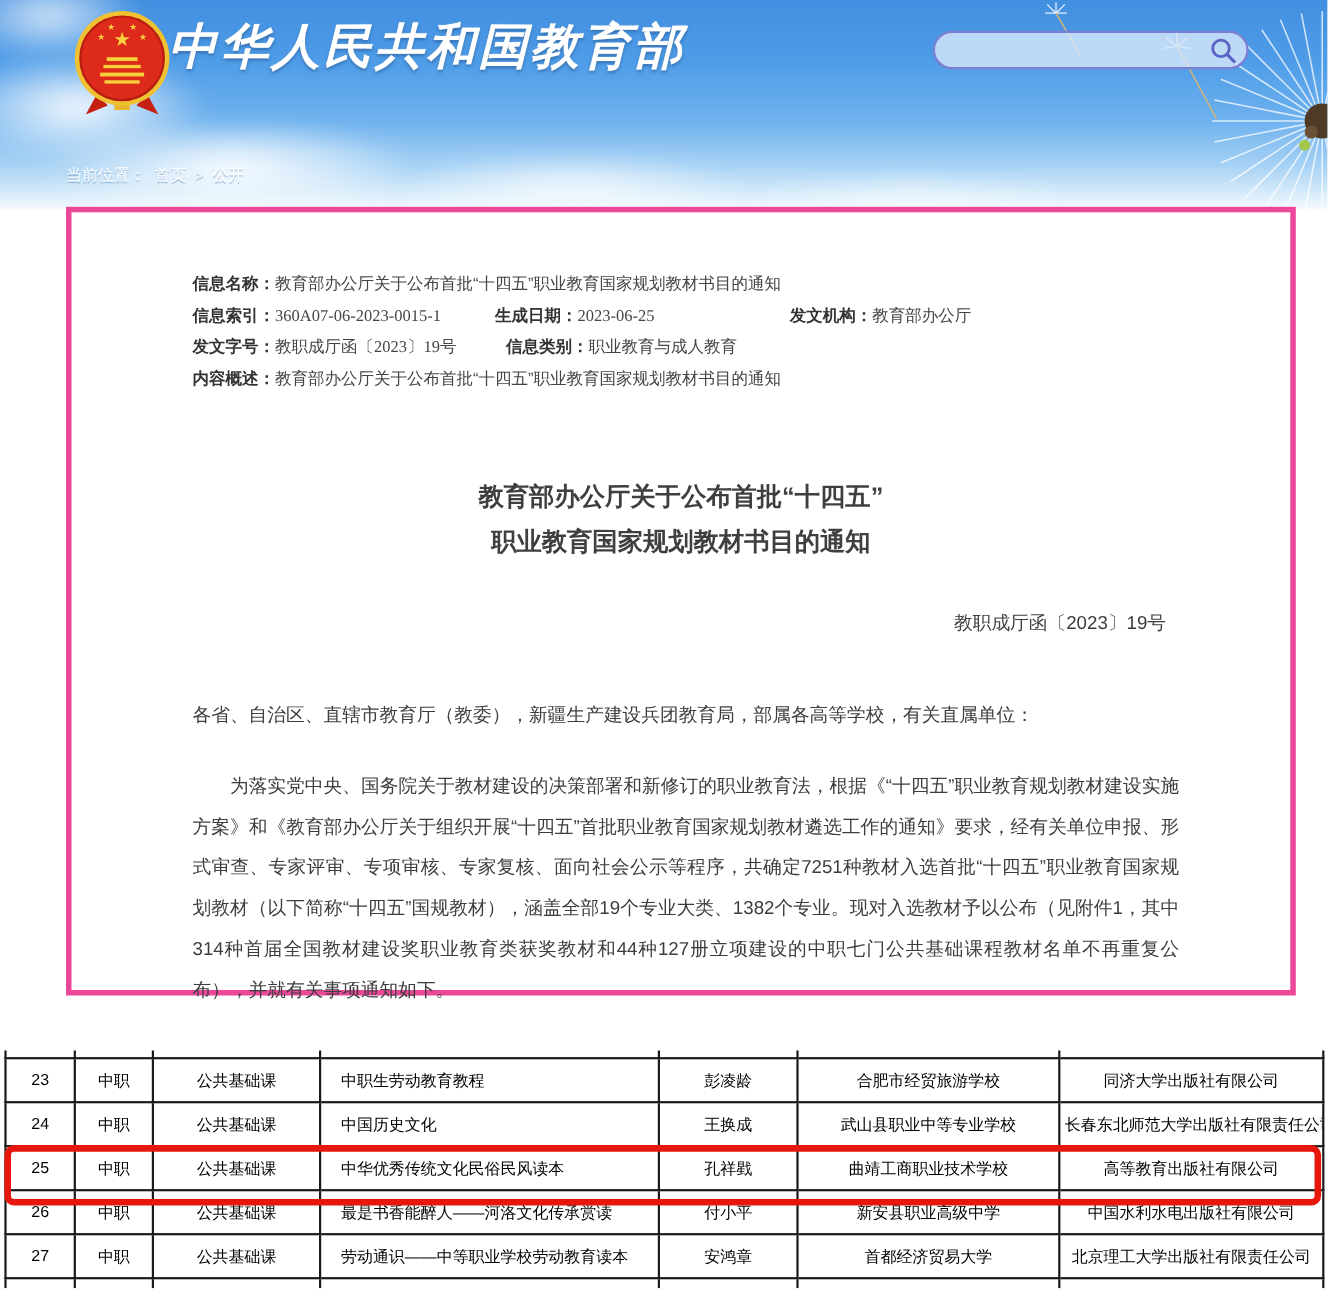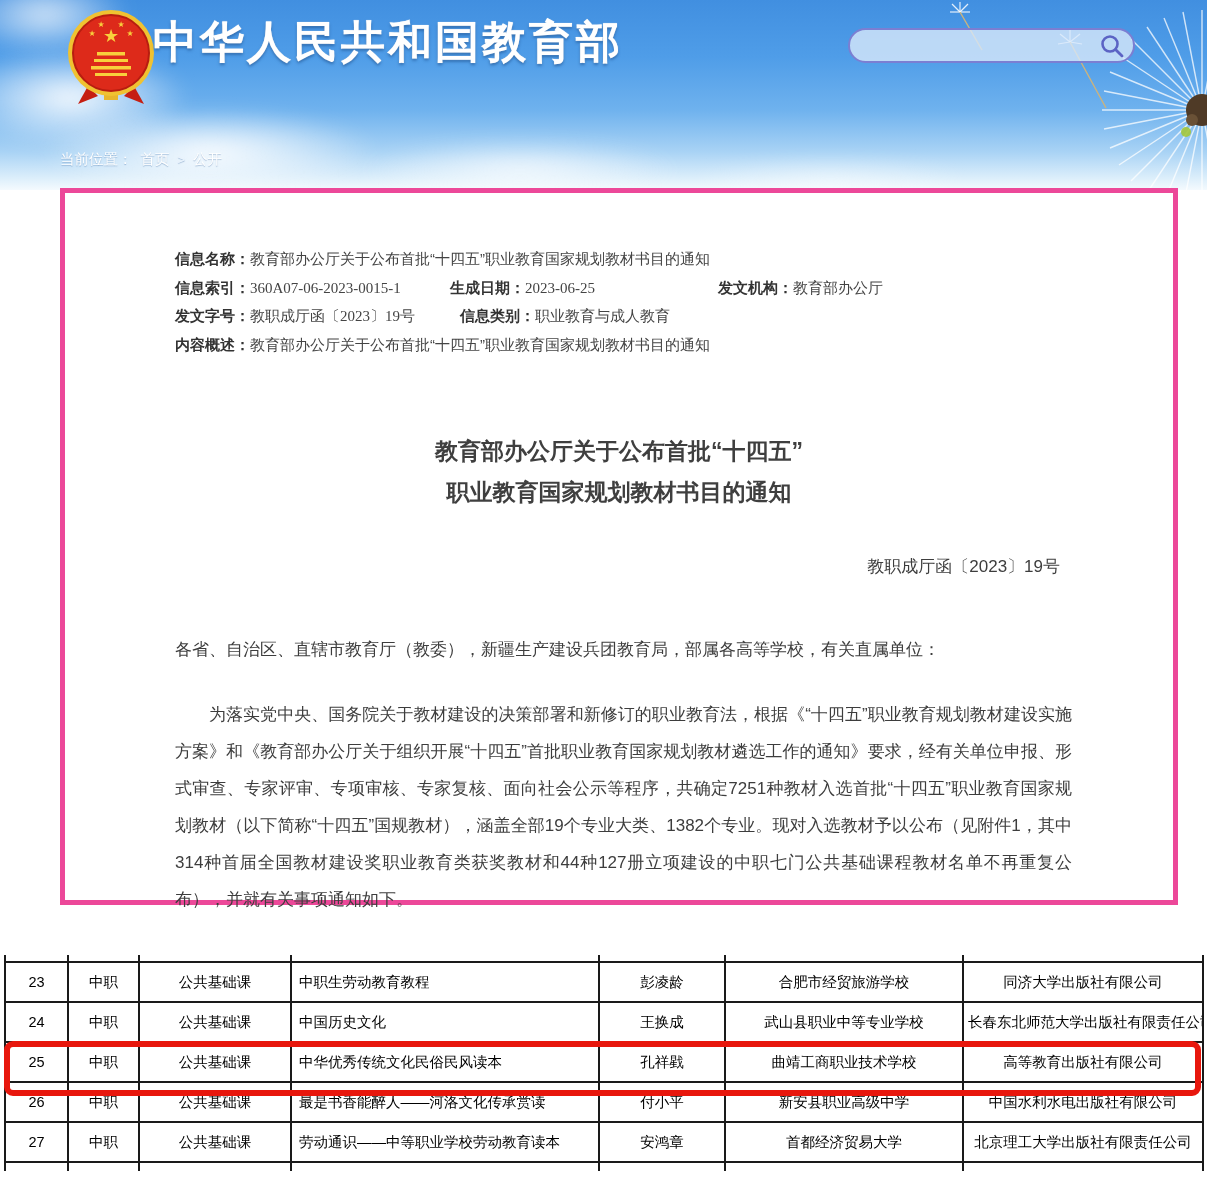--- a/index.html
+++ b/index.html
@@ -18,21 +18,21 @@
   .cloud.c5{left:690px;top:158px;width:280px;height:46px;opacity:.5;}
 
   .dandelion{position:absolute;left:1030px;top:-12px;}
   .seed{position:absolute;}
   .seed.s1{left:930px;top:2px;}
   .seed.s2{left:1048px;top:30px;}
 
   .emblem{position:absolute;left:64px;top:8px;}
   .banner-title{position:absolute;left:153px;top:13px;color:#ffffff;font-weight:bold;
                 font-size:44px;letter-spacing:3px;white-space:nowrap;
-                text-shadow:0 2px 3px rgba(21,70,130,.55),0 0 1px #ffffff;}
+                text-shadow:0 2px 3px rgba(21,70,130,.55),0 0 1px #ffffff;font-style:italic;}
   .banner-sub{position:absolute;left:155px;top:70px;color:#ffffff;font-weight:bold;
               font-size:15.5px;white-space:nowrap;text-shadow:0 1px 2px rgba(21,70,130,.5);}
 
   .search-pill{position:absolute;left:848px;top:28px;width:287px;height:35px;box-sizing:border-box;
                border:2px solid #7b7ed2;border-radius:19px;background:rgba(216,232,250,.8);
                display:flex;align-items:center;}
   .search-pill input{flex:1;border:none;outline:none;background:transparent;margin-left:14px;
                      font-size:14px;color:#345;}
   .search-btn{border:none;background:transparent;cursor:pointer;padding:0 8px 0 0;display:flex;align-items:center;}
 
@@ -58,21 +58,21 @@
   .salutation{position:absolute;left:110px;right:113px;top:445px;font-size:17px;color:#3d3d3d;}
   .paragraph{position:absolute;left:110px;width:897px;top:503px;font-size:17px;color:#3d3d3d;
              line-height:37px;text-align:justify;text-indent:2em;}
 
   
   .table-region{position:absolute;left:4px;top:955px;width:1199px;}
   table.booklist{border-collapse:collapse;table-layout:fixed;width:1198px;font-size:14.5px;color:#000;}
   table.booklist td{border:2px solid #1a1a1a;text-align:center;padding:0 4px;height:38px;
                     overflow:hidden;white-space:nowrap;}
   table.booklist tr.data-row{height:32px;border-radius:13px;}
-  table.booklist td.c-title{text-align:left;padding-left:7px;}
+  table.booklist td.c-title{text-align:left;padding-left:18px;}
   tr.stub-top td{border-top:none;height:6px;padding:0;}
   tr.stub-bottom td{border-bottom:none;height:8px;padding:0;}
   .highlight-box{position:absolute;left:0px;top:86px;width:1197px;height:55px;box-sizing:border-box;
                  border:6px solid #e8170d;border-radius:9px;pointer-events:none;}
 </style>
 </head>
 <body>
 
 <div class="page">
 

